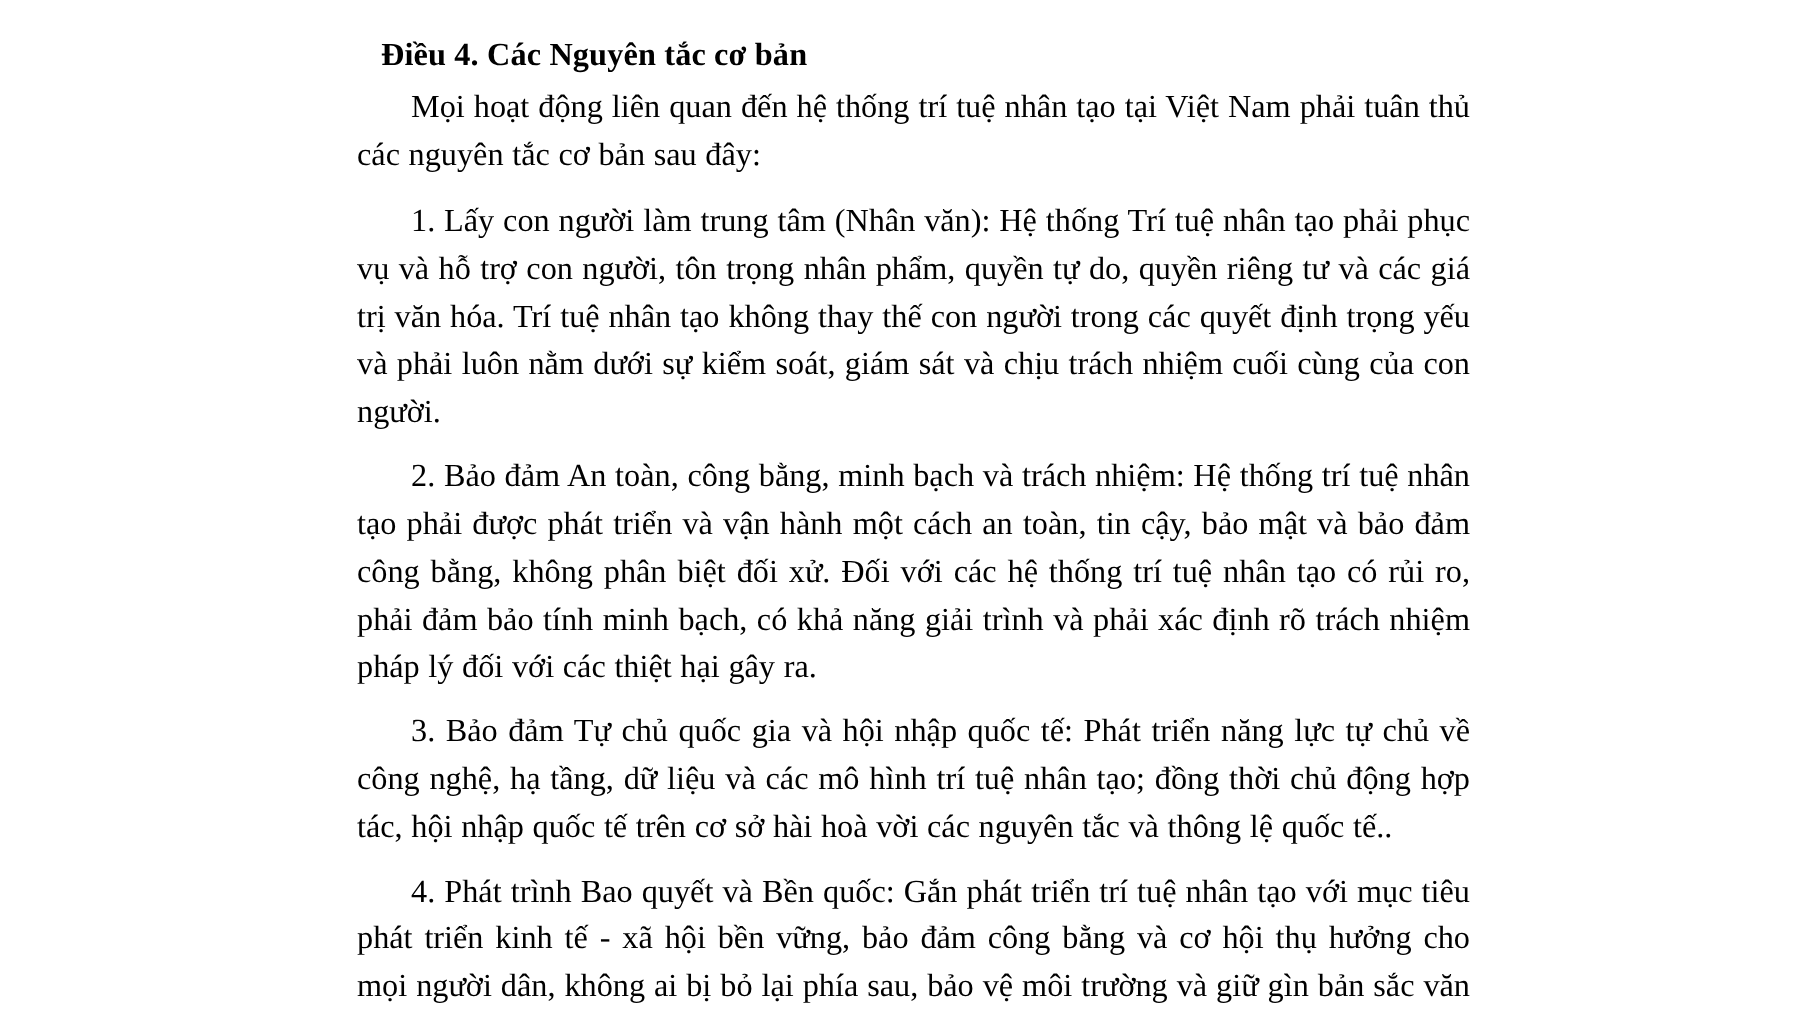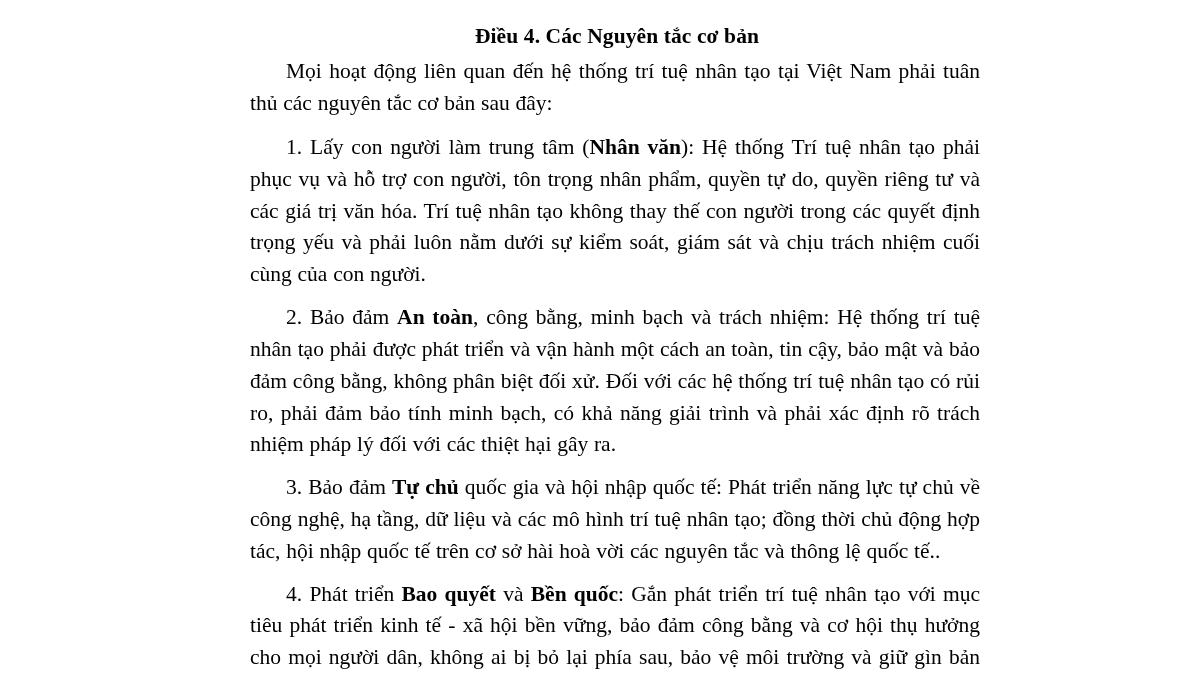--- a/index.html
+++ b/index.html
@@ -20,51 +20,50 @@
     box-sizing: border-box;
     padding: 22px 220px 0 238px;
     position: relative;
   }
   .doc-heading {
     font-weight: bold;
     font-size: 21.5px;
     line-height: 1.32;
     margin: 0 0 6px 16px;
     letter-spacing: 0.1px;
-    text-align: center;
   }
   .para {
     font-size: 21.5px;
     line-height: 1.48;
-    margin: 0 0 11px 12px;
+    margin: 0 0 11px 0;
     text-align: justify;
     text-justify: inter-word;
     text-indent: 36px;
     word-spacing: 0.4px;
   }
   .para.tight {
     margin-bottom: 12px;
   }
   .para b {
-    font-weight: bold;
+    font-weight: normal;
   }
   .para:last-child {
     margin-bottom: 0;
   }
 </style>
 </head>
 <body>
 
 <div class="page">
 
   <h1 class="doc-heading">Điều 4. Các Nguyên tắc cơ bản</h1>
 
   <p class="para tight">Mọi hoạt động liên quan đến hệ thống trí tuệ nhân tạo tại Việt Nam phải tuân thủ các nguyên tắc cơ bản sau đây:</p>
 
   <p class="para"><span>1.</span> <span>Lấy con người làm trung tâm (</span><b>Nhân văn</b><span>): Hệ thống Trí tuệ nhân tạo phải phục vụ và hỗ trợ con người, tôn trọng nhân phẩm, quyền tự do, quyền riêng tư và các giá trị văn hóa. Trí tuệ nhân tạo không thay thế con người trong các quyết định trọng yếu và phải luôn nằm dưới sự kiểm soát, giám sát và chịu trách nhiệm cuối cùng của con người.</span></p>
 
   <p class="para"><span>2.</span> <span>Bảo đảm </span><b>An toàn</b><span>, công bằng, minh bạch và trách nhiệm: Hệ thống trí tuệ nhân tạo phải được phát triển và vận hành một cách an toàn, tin cậy, bảo mật và bảo đảm công bằng, không phân biệt đối xử. Đối với các hệ thống trí tuệ nhân tạo có rủi ro, phải đảm bảo tính minh bạch, có khả năng giải trình và phải xác định rõ trách nhiệm pháp lý đối với các thiệt hại gây ra.</span></p>
 
   <p class="para"><span>3.</span> <span>Bảo đảm </span><b>Tự chủ</b><span> quốc gia và hội nhập quốc tế: Phát triển năng lực tự chủ về công nghệ, hạ tầng, dữ liệu và các mô hình trí tuệ nhân tạo; đồng thời chủ động hợp tác, hội nhập quốc tế trên cơ sở hài hoà vời các nguyên tắc và thông lệ quốc tế..</span></p>
 
-  <p class="para"><span>4.</span> <span>Phát triển </span><b>Bao quyết</b><span> và </span><b>Bền quốc</b><span>: Gắn phát triển trí tuệ nhân tạo với mục tiêu phát triển kinh tế - xã hội bền vững, bảo đảm công bằng và cơ hội thụ hưởng cho mọi người dân, không ai bị bỏ lại phía sau, bảo vệ môi trường và giữ gìn bản sắc văn hoá dân tộc.</span></p>
+  <p class="para"><span>4.</span> <span>Phát trình </span><b>Bao quyết</b><span> và </span><b>Bền quốc</b><span>: Gắn phát triển trí tuệ nhân tạo với mục tiêu phát triển kinh tế - xã hội bền vững, bảo đảm công bằng và cơ hội thụ hưởng cho mọi người dân, không ai bị bỏ lại phía sau, bảo vệ môi trường và giữ gìn bản sắc văn hoá dân tộc.</span></p>
 
 </div>
 
 </body></html>

